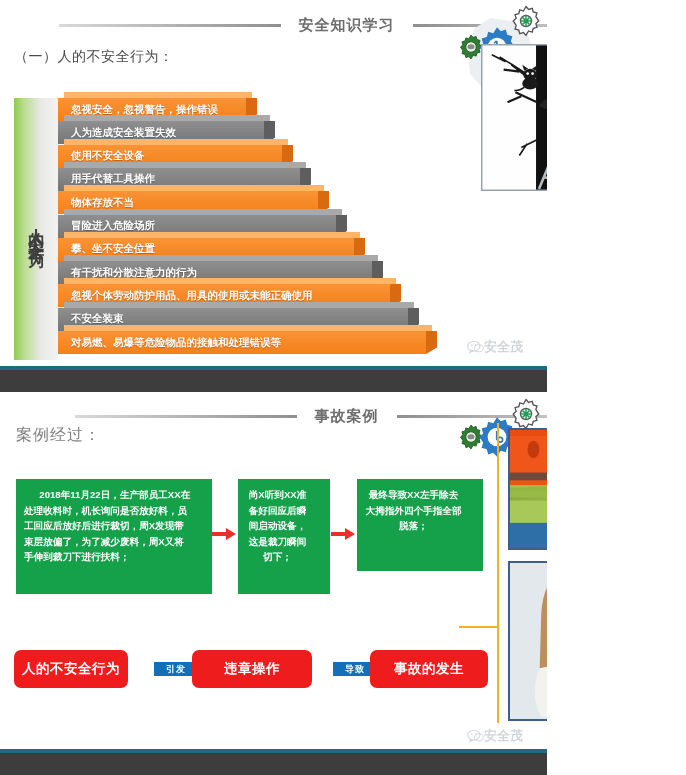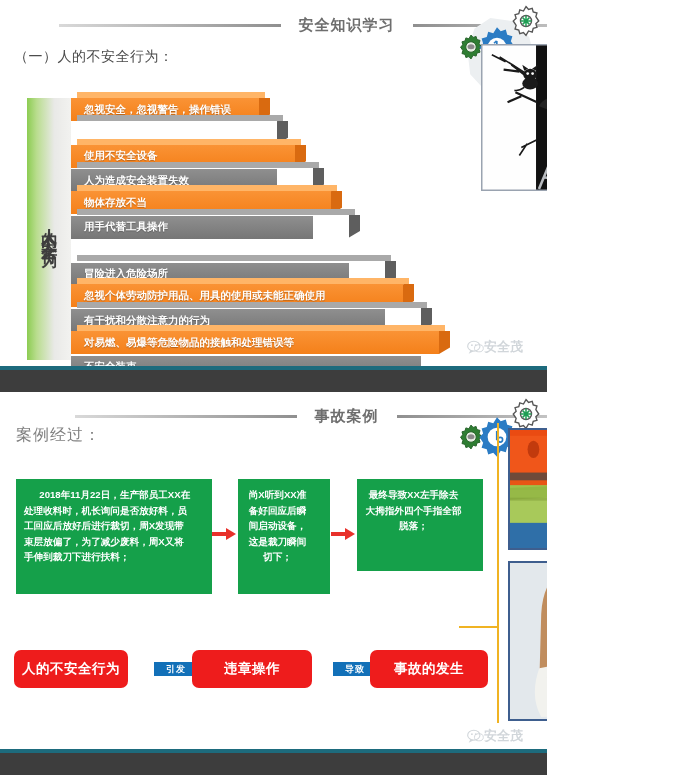--- a/index.html
+++ b/index.html
@@ -29,40 +29,40 @@
   .head-sil{position:absolute;right:12px;top:18px;width:72px;height:88px;
      background:#eceff1;
      clip-path:polygon(38% 0%,72% 4%,92% 22%,100% 48%,92% 62%,96% 74%,84% 78%,84% 100%,26% 100%,26% 78%,10% 64%,6% 36%,16% 12%);}
   .gear{position:absolute;}
   .gear svg{display:block;}
 
   
   .sub-title{position:absolute;left:14px;top:48px;font-size:14px;color:#4c4c4c;
      font-weight:500;letter-spacing:.5px;}
 
-  .stair-wrap{position:absolute;left:27px;top:98px;width:440px;height:262px;}
+  .stair-wrap{position:absolute;left:14px;top:98px;width:440px;height:262px;}
   .green-col{position:absolute;left:0;top:0;width:44px;height:262px;
      background:linear-gradient(to right,#8ccc52 0%,#b9dd8e 22%,#e9e9e7 62%,#f2f2f0 100%);
      display:flex;align-items:center;justify-content:center;}
   .green-col span{writing-mode:vertical-rl;font-size:16px;font-weight:bold;color:#3e3e3e;
      letter-spacing:4px;line-height:1.15;}
 
   .bars{position:absolute;left:44px;top:0;width:396px;height:262px;}
   .bar{position:absolute;left:0;height:23px;display:flex;align-items:center;}
   .bar .face{position:absolute;left:0;top:0;height:23px;width:100%;
      display:flex;align-items:center;box-sizing:border-box;padding-left:13px;}
   .bar .label{font-size:10.5px;font-weight:bold;color:#ffffff;white-space:nowrap;
      text-shadow:0 1px 1px rgba(0,0,0,.28);}
   .bar .side{position:absolute;top:0;width:11px;height:23px;}
   .bar .top3d{position:absolute;top:-6px;height:6px;}
   .bar.orange .face{background:linear-gradient(to bottom,#fa9335,#f4801a);}
   .bar.orange .side{background:#d96a10;
      clip-path:polygon(0 0,100% -28%,100% 72%,0 100%);}
   .bar.orange .top3d{background:#ffb567;}
-  .bar.gray .face{background:linear-gradient(to bottom,#8f8f8f,#767676);margin-top:48px;}
+  .bar.gray .face{background:linear-gradient(to bottom,#8f8f8f,#767676);}
   .bar.gray .side{background:#5e5e5e;
      clip-path:polygon(0 0,100% -28%,100% 72%,0 100%);}
   .bar.gray .top3d{background:#a9a9a9;}
 
   
   .photo{position:absolute;box-sizing:border-box;overflow:hidden;background:#fff;}
   #tree-photo{left:481px;top:44px;width:113px;height:147px;border:1px solid #9aa3b0;}
   .tree-svg{width:100%;height:100%;display:block;}
 
   
@@ -203,20 +203,27 @@
             <span class="label">物体存放不当</span>
           </div>
           <div class="side" style="left: 260px;"></div>
         </div>
         <div class="bar gray" style="top: 116.5px; width: 278px;">
           <div class="top3d" style="left: 6px; width: 278px;"></div>
           <div class="face">
             <span class="label">冒险进入危险场所</span>
           </div>
           <div class="side" style="left: 278px;"></div>
+        </div>
+        <div class="bar orange" style="top: 139.8px; width: 296px;">
+          <div class="top3d" style="left: 6px; width: 296px;"></div>
+          <div class="face">
+            <span class="label">攀、坐不安全位置</span>
+          </div>
+          <div class="side" style="left: 296px;"></div>
         </div>
         <div class="bar gray" style="top: 163.1px; width: 314px;">
           <div class="top3d" style="left: 6px; width: 314px;"></div>
           <div class="face">
             <span class="label">有干扰和分散注意力的行为</span>
           </div>
           <div class="side" style="left: 314px;"></div>
         </div>
         <div class="bar orange" style="top: 186.4px; width: 332px;">
           <div class="top3d" style="left: 6px; width: 332px;"></div>

